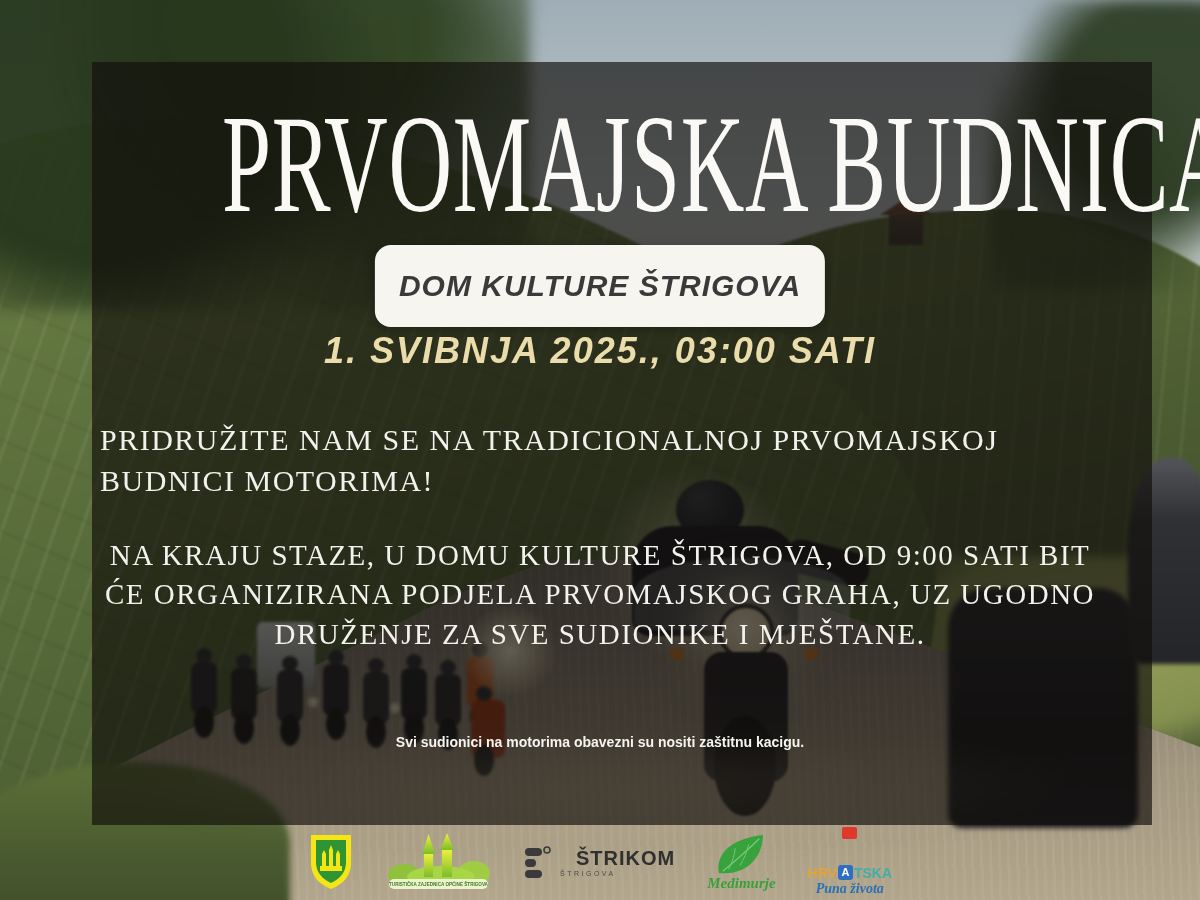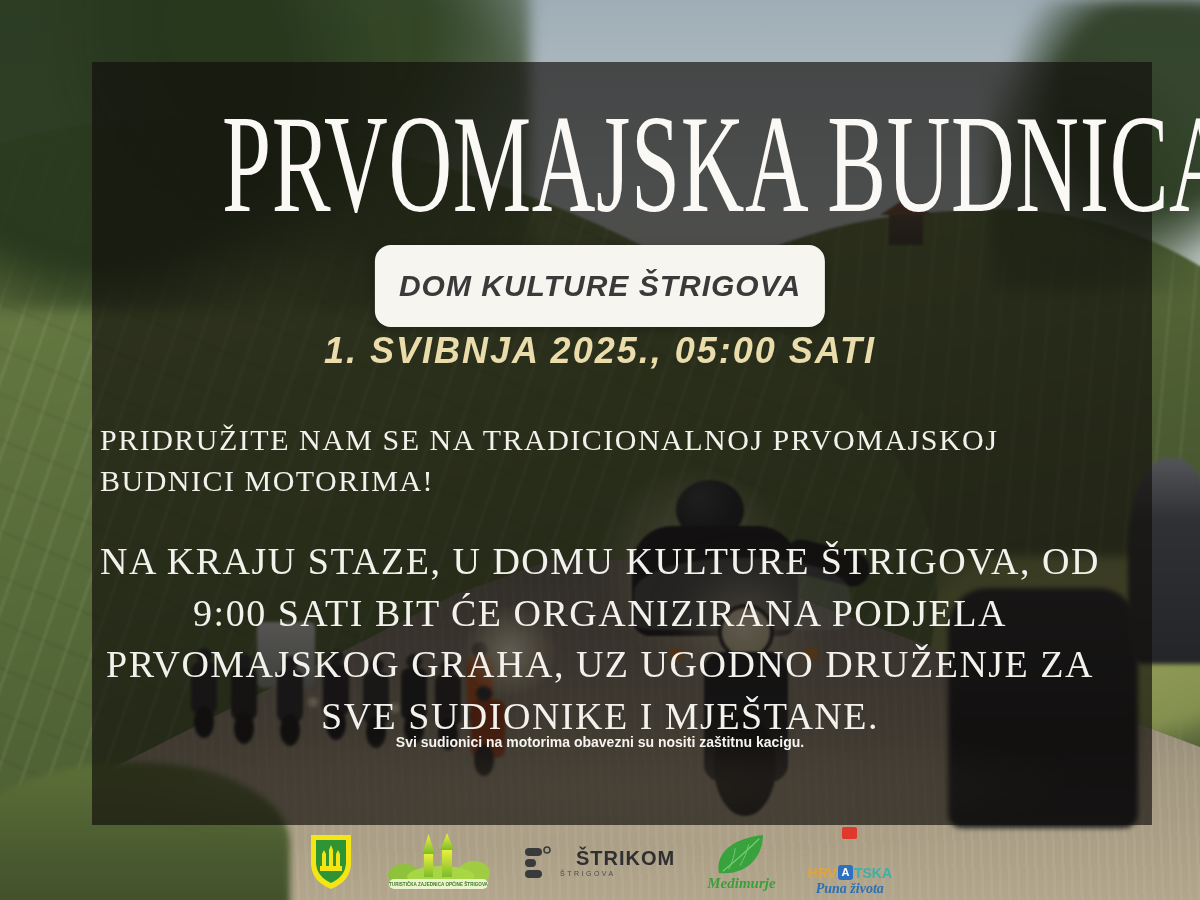--- a/index.html
+++ b/index.html
@@ -105,21 +105,21 @@
   .badge{position:absolute;left:50%;top:245px;transform:translateX(-50%);
        background:#f7f5f0;color:#3a3a3a;border-radius:16px;padding:24px 24px;
        font-size:30px;font-weight:bold;font-style:italic;letter-spacing:1px;white-space:nowrap;
        box-shadow:0 2px 8px rgba(0,0,0,.25);}
   .datetime{position:absolute;left:0;top:330px;width:1200px;text-align:center;
        font-size:36px;font-weight:bold;font-style:italic;letter-spacing:2px;color:#eadcab;}
   .intro{position:absolute;left:100px;top:420px;width:1000px;text-align:left;
        font-family:"Liberation Serif",serif;font-size:30px;line-height:1.35;
        letter-spacing:1.5px;color:#f3f1ec;}
   .details{position:absolute;left:100px;top:536px;width:1000px;text-align:center;
-       font-family:"Liberation Serif",serif;font-size:38px;line-height:1.36;
+       font-family:"Liberation Serif",serif;font-size:29px;line-height:1.36;
        letter-spacing:1.5px;color:#f3f1ec;}
   .disclaimer{position:absolute;left:150px;top:728px;width:900px;text-align:center;
        font-size:14px;font-weight:bold;line-height:28px;color:#f6f4f0;}
 
   
   .logos{position:absolute;left:0;top:826px;width:1200px;height:72px;
        display:flex;justify-content:center;align-items:center;gap:32px;}
   .logo{display:flex;flex-direction:column;align-items:center;justify-content:center;}
   .strikom{flex-direction:row;gap:7px;}
   .strikom-name{font-size:20px;font-weight:bold;color:#2f2f30;letter-spacing:1px;line-height:1;margin-left:16px;}
@@ -187,21 +187,21 @@
     <div class="bike-right"></div>
     <div class="fg-shield"></div>
     <div class="dust"></div>
   </div>
 
   <div class="overlay"></div>
 
   <div class="content">
     <div class="title">PRVOMAJSKA BUDNICA</div>
     <div class="badge">DOM KULTURE ŠTRIGOVA</div>
-    <div class="datetime">1. SVIBNJA 2025., 05:00 SATI</div>
+    <div class="datetime">1. SVIBNJA 2025., 03:00 SATI</div>
     <div class="intro">PRIDRUŽITE NAM SE NA TRADICIONALNOJ PRVOMAJSKOJ BUDNICI MOTORIMA!</div>
     <div class="details">NA KRAJU STAZE, U DOMU KULTURE ŠTRIGOVA, OD 9:00 SATI BIT ĆE ORGANIZIRANA PODJELA PRVOMAJSKOG GRAHA, UZ UGODNO DRUŽENJE ZA SVE SUDIONIKE I MJEŠTANE.</div>
     <div class="disclaimer">
       <div>Svi sudionici na motorima obavezni su nositi zaštitnu kacigu.</div>
     </div>
 
     <div class="logos">
 
       <div class="logo">
         <svg width="46" height="60" viewBox="0 0 46 60">

